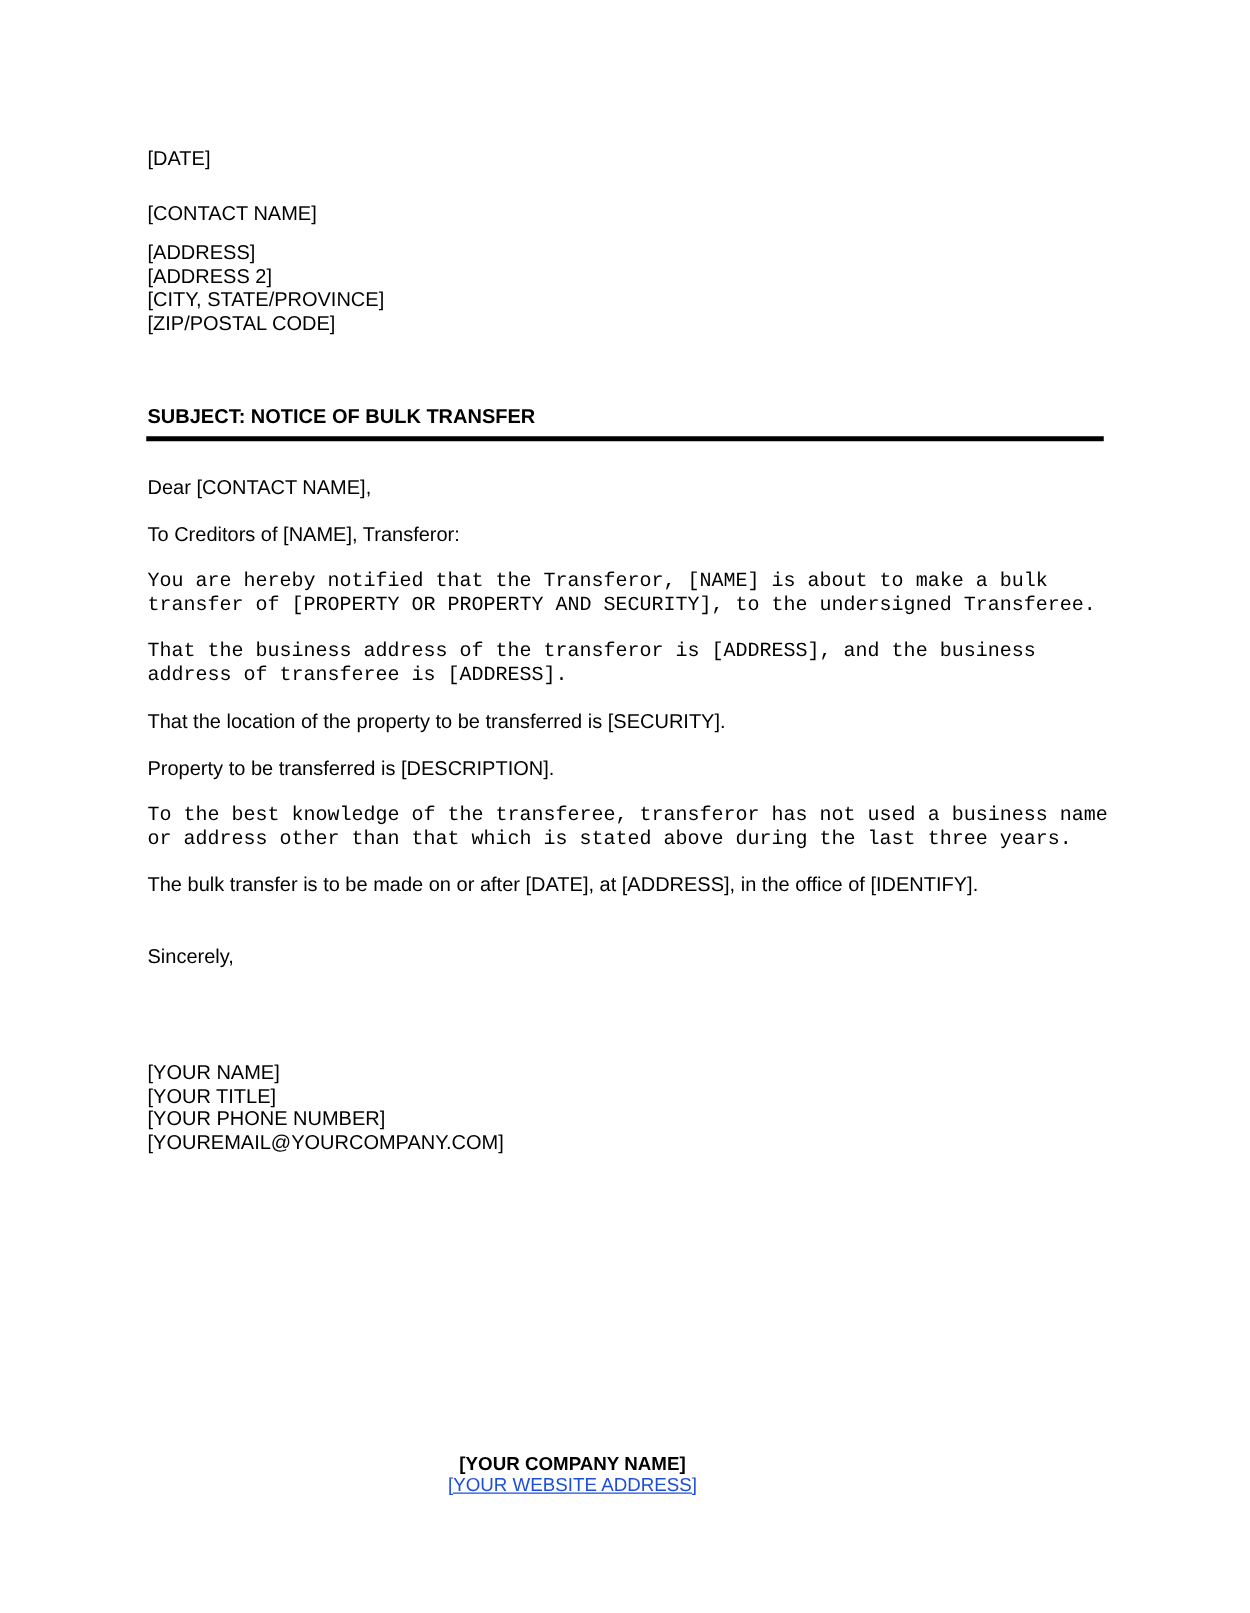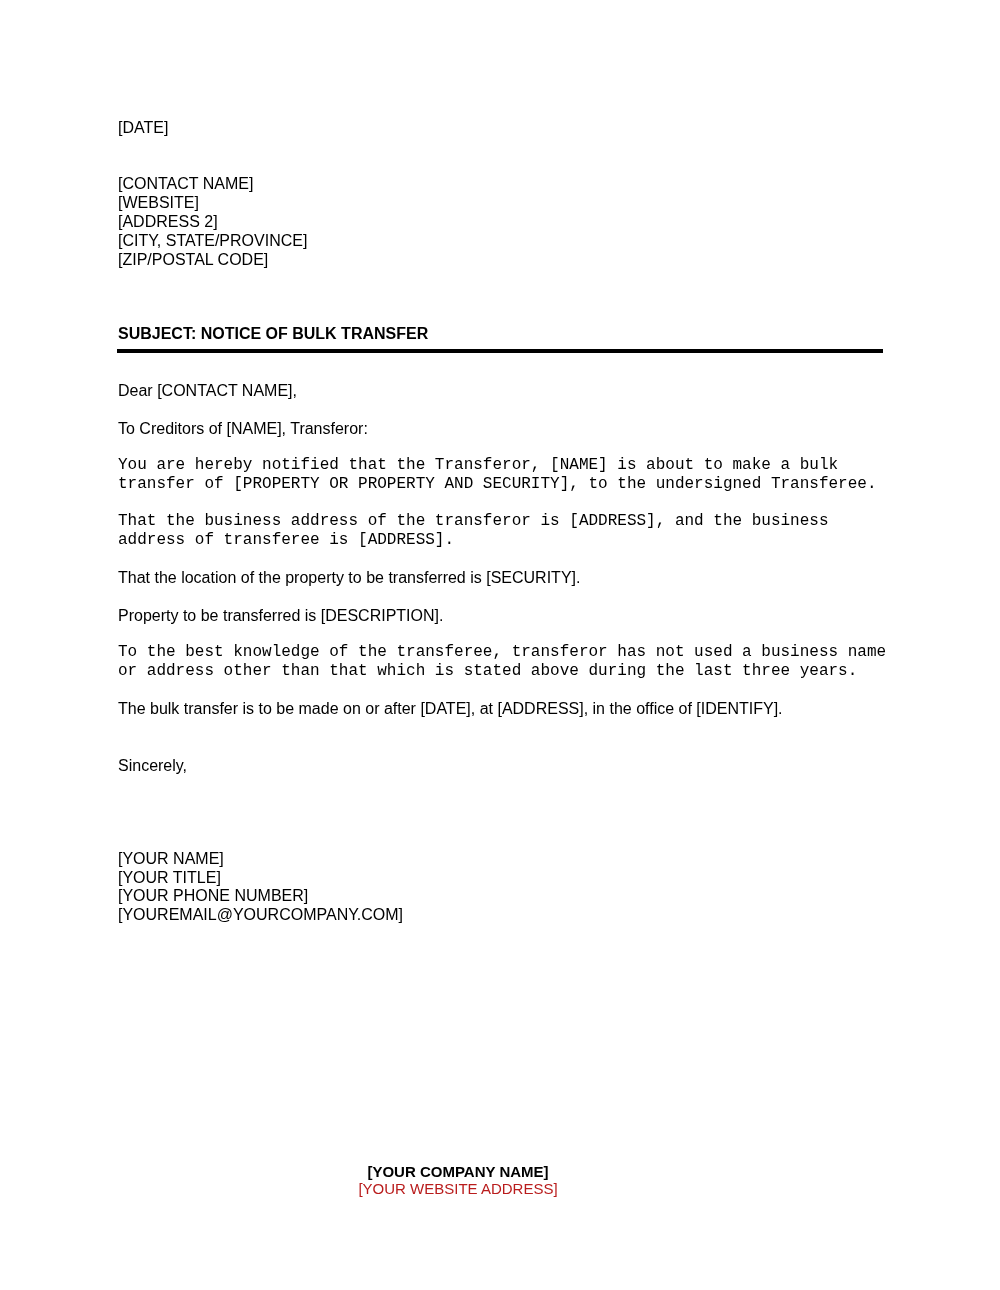--- a/index.html
+++ b/index.html
@@ -4,29 +4,29 @@
 <style>
   html, body { margin: 0; padding: 0; background: #ffffff; }
   body { width: 1000px; height: 1290px; position: relative; overflow: hidden;
          font-family: "Liberation Sans", sans-serif; color: #000; font-size: 16px; }
   .abs { position: absolute; left: 118px; line-height: 19px; white-space: nowrap; }
   .block { position: absolute; left: 118px; width: 770px; line-height: 19px; white-space: normal; font-family: Liberation Mono, monospace; }
   .subject { font-weight: bold; }
   .rule { position: absolute; left: 117px; width: 766px; top: 349px; height: 4px; background: #000; }
   .footer { position: absolute; left: 0; width: 916px; top: 1163px; text-align: center; font-size: 15px; line-height: 17px; }
   .footer .bold { font-weight: bold; }
-  .footer a { color: #b91c1c; }
+  .footer a { color: #1d4ed8; text-decoration: underline; }
 </style>
 </head>
 <body>
 
 <div class="abs" style="top:118px">[DATE]</div>
 
-<div class="abs" style="top:174px">[CONTACT NAME]</div>
-<div class="abs" style="top:193px">[WEBSITE]</div>
+<div class="abs" style="top:162px">[CONTACT NAME]</div>
+<div class="abs" style="top:193px">[ADDRESS]</div>
 <div class="abs" style="top:212px">[ADDRESS 2]</div>
 <div class="abs" style="top:231px">[CITY, STATE/PROVINCE]</div>
 <div class="abs" style="top:250px">[ZIP/POSTAL CODE]</div>
 
 <div class="abs subject" style="top:324px">SUBJECT: NOTICE OF BULK TRANSFER</div>
 <div class="rule"></div>
 
 <div class="abs" style="top:381px">Dear [CONTACT NAME],</div>
 <div class="abs" style="top:419px">To Creditors of [NAME], Transferor:</div>
 <div class="block" style="top:456px">You are hereby notified that the Transferor, [NAME] is about to make a bulk transfer of [PROPERTY OR PROPERTY AND SECURITY], to the undersigned Transferee.</div>

